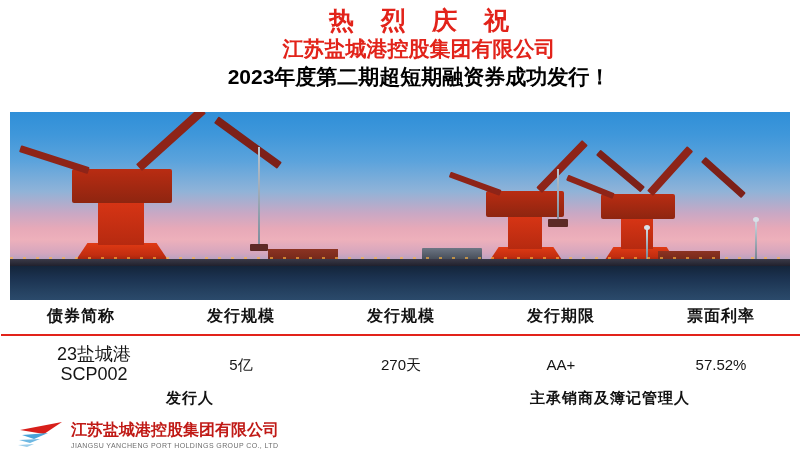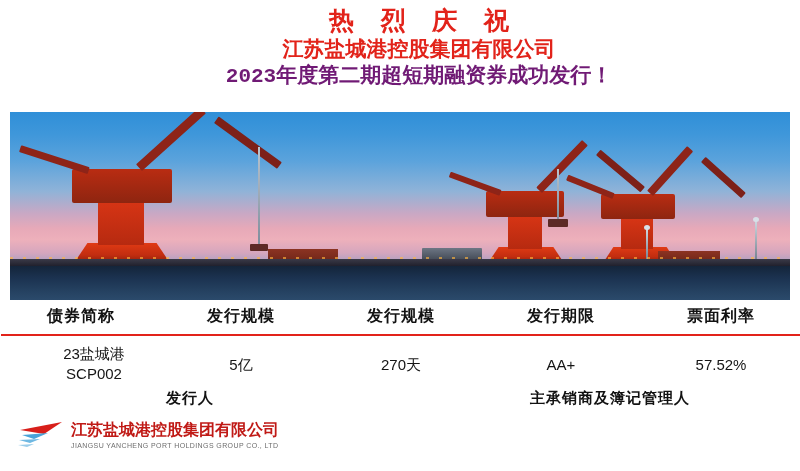--- a/index.html
+++ b/index.html
@@ -32,26 +32,26 @@
   }
   .headline-sub1 {
     color: #e2231a;
     font-weight: bold;
     font-size: 21px;
     line-height: 27px;
     letter-spacing: 0px;
     font-family: "DejaVu Sans", "Liberation Sans", sans-serif;
   }
   .headline-sub2 {
-    color: #701a75;
+    color: #000000;
     font-weight: bold;
     font-size: 21px;
     line-height: 28px;
     letter-spacing: 0px;
-    font-family: Liberation Mono, monospace;
+    font-family: Liberation Sans, sans-serif;
   }
 
   
   .photo-wrap {
     position: absolute;
     left: 10px;
     top: 112px;
     width: 780px;
     height: 188px;
     overflow: hidden;
@@ -205,21 +205,21 @@
   .bond-table td {
     font-family: "Liberation Sans", "DejaVu Sans", sans-serif;
     font-size: 15px;
     color: #151515;
     text-align: center;
     padding: 8px 0 6px 0;
     vertical-align: middle;
     line-height: 19px;
   }
   td.bond-name {
-    font-size: 15px;
+    font-size: 18px;
     line-height: 20px;
     padding-left: 26px;
   }
 
   
   .footer {
     position: absolute;
     left: 0;
     top: 388px;
     width: 800px;

